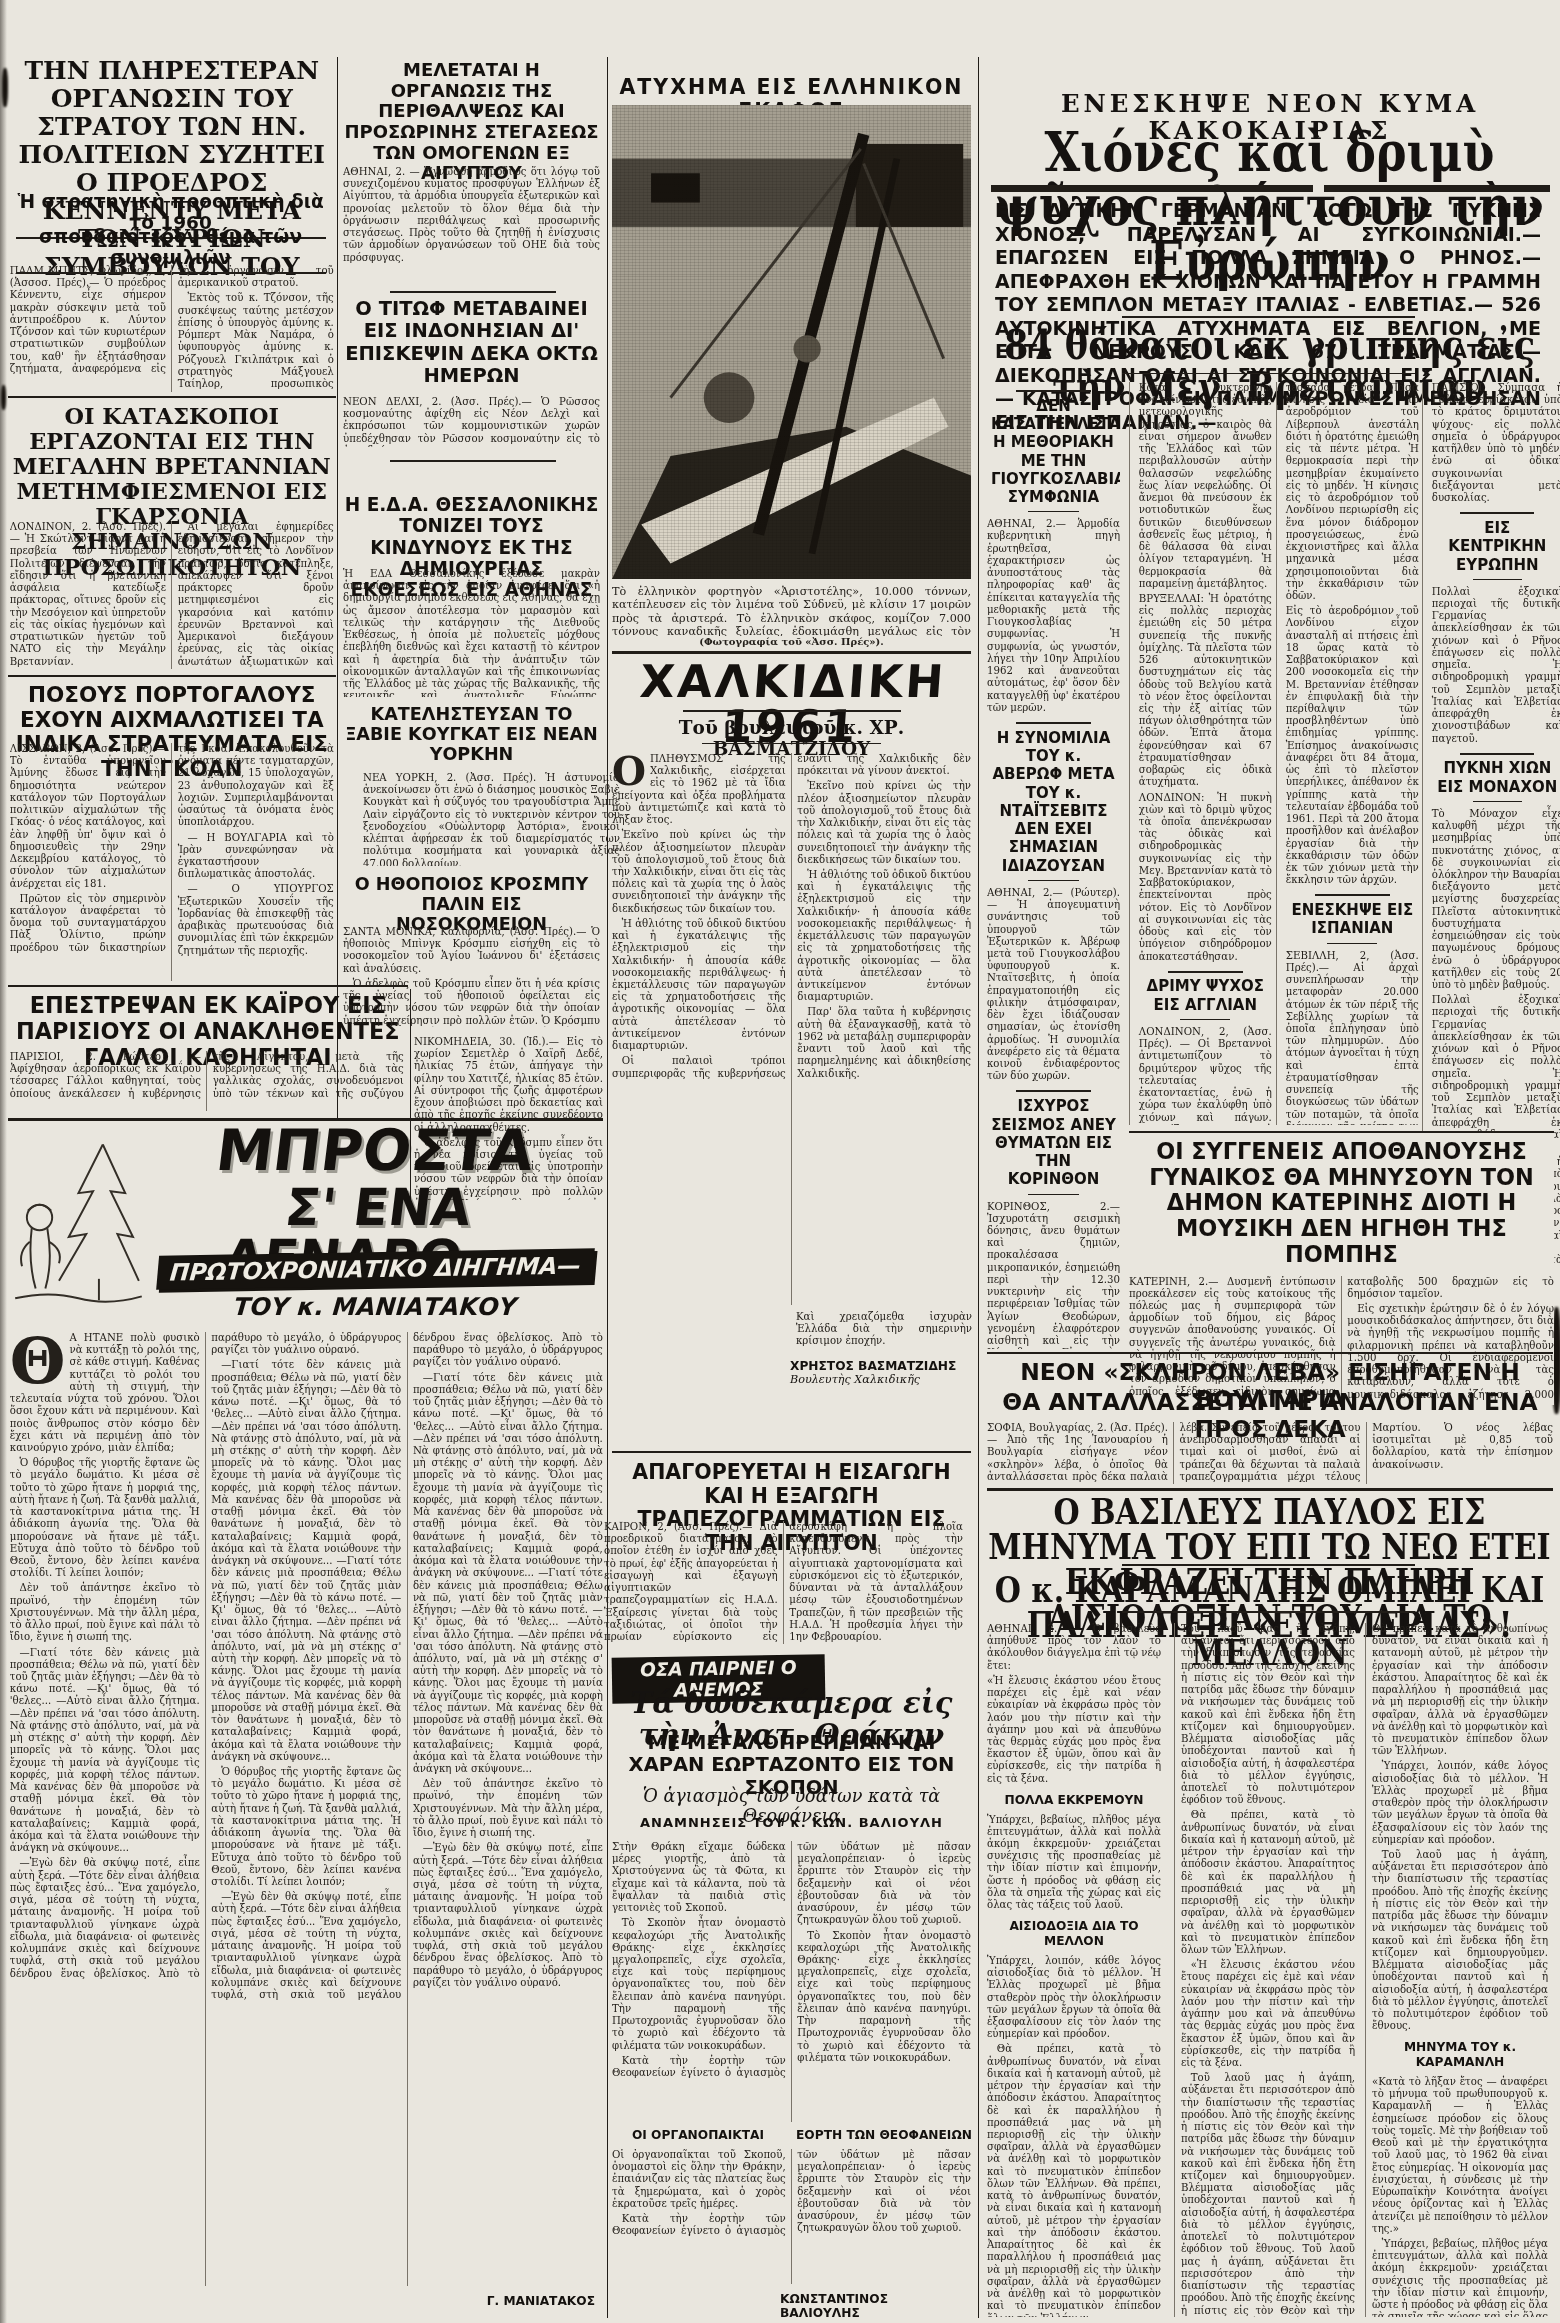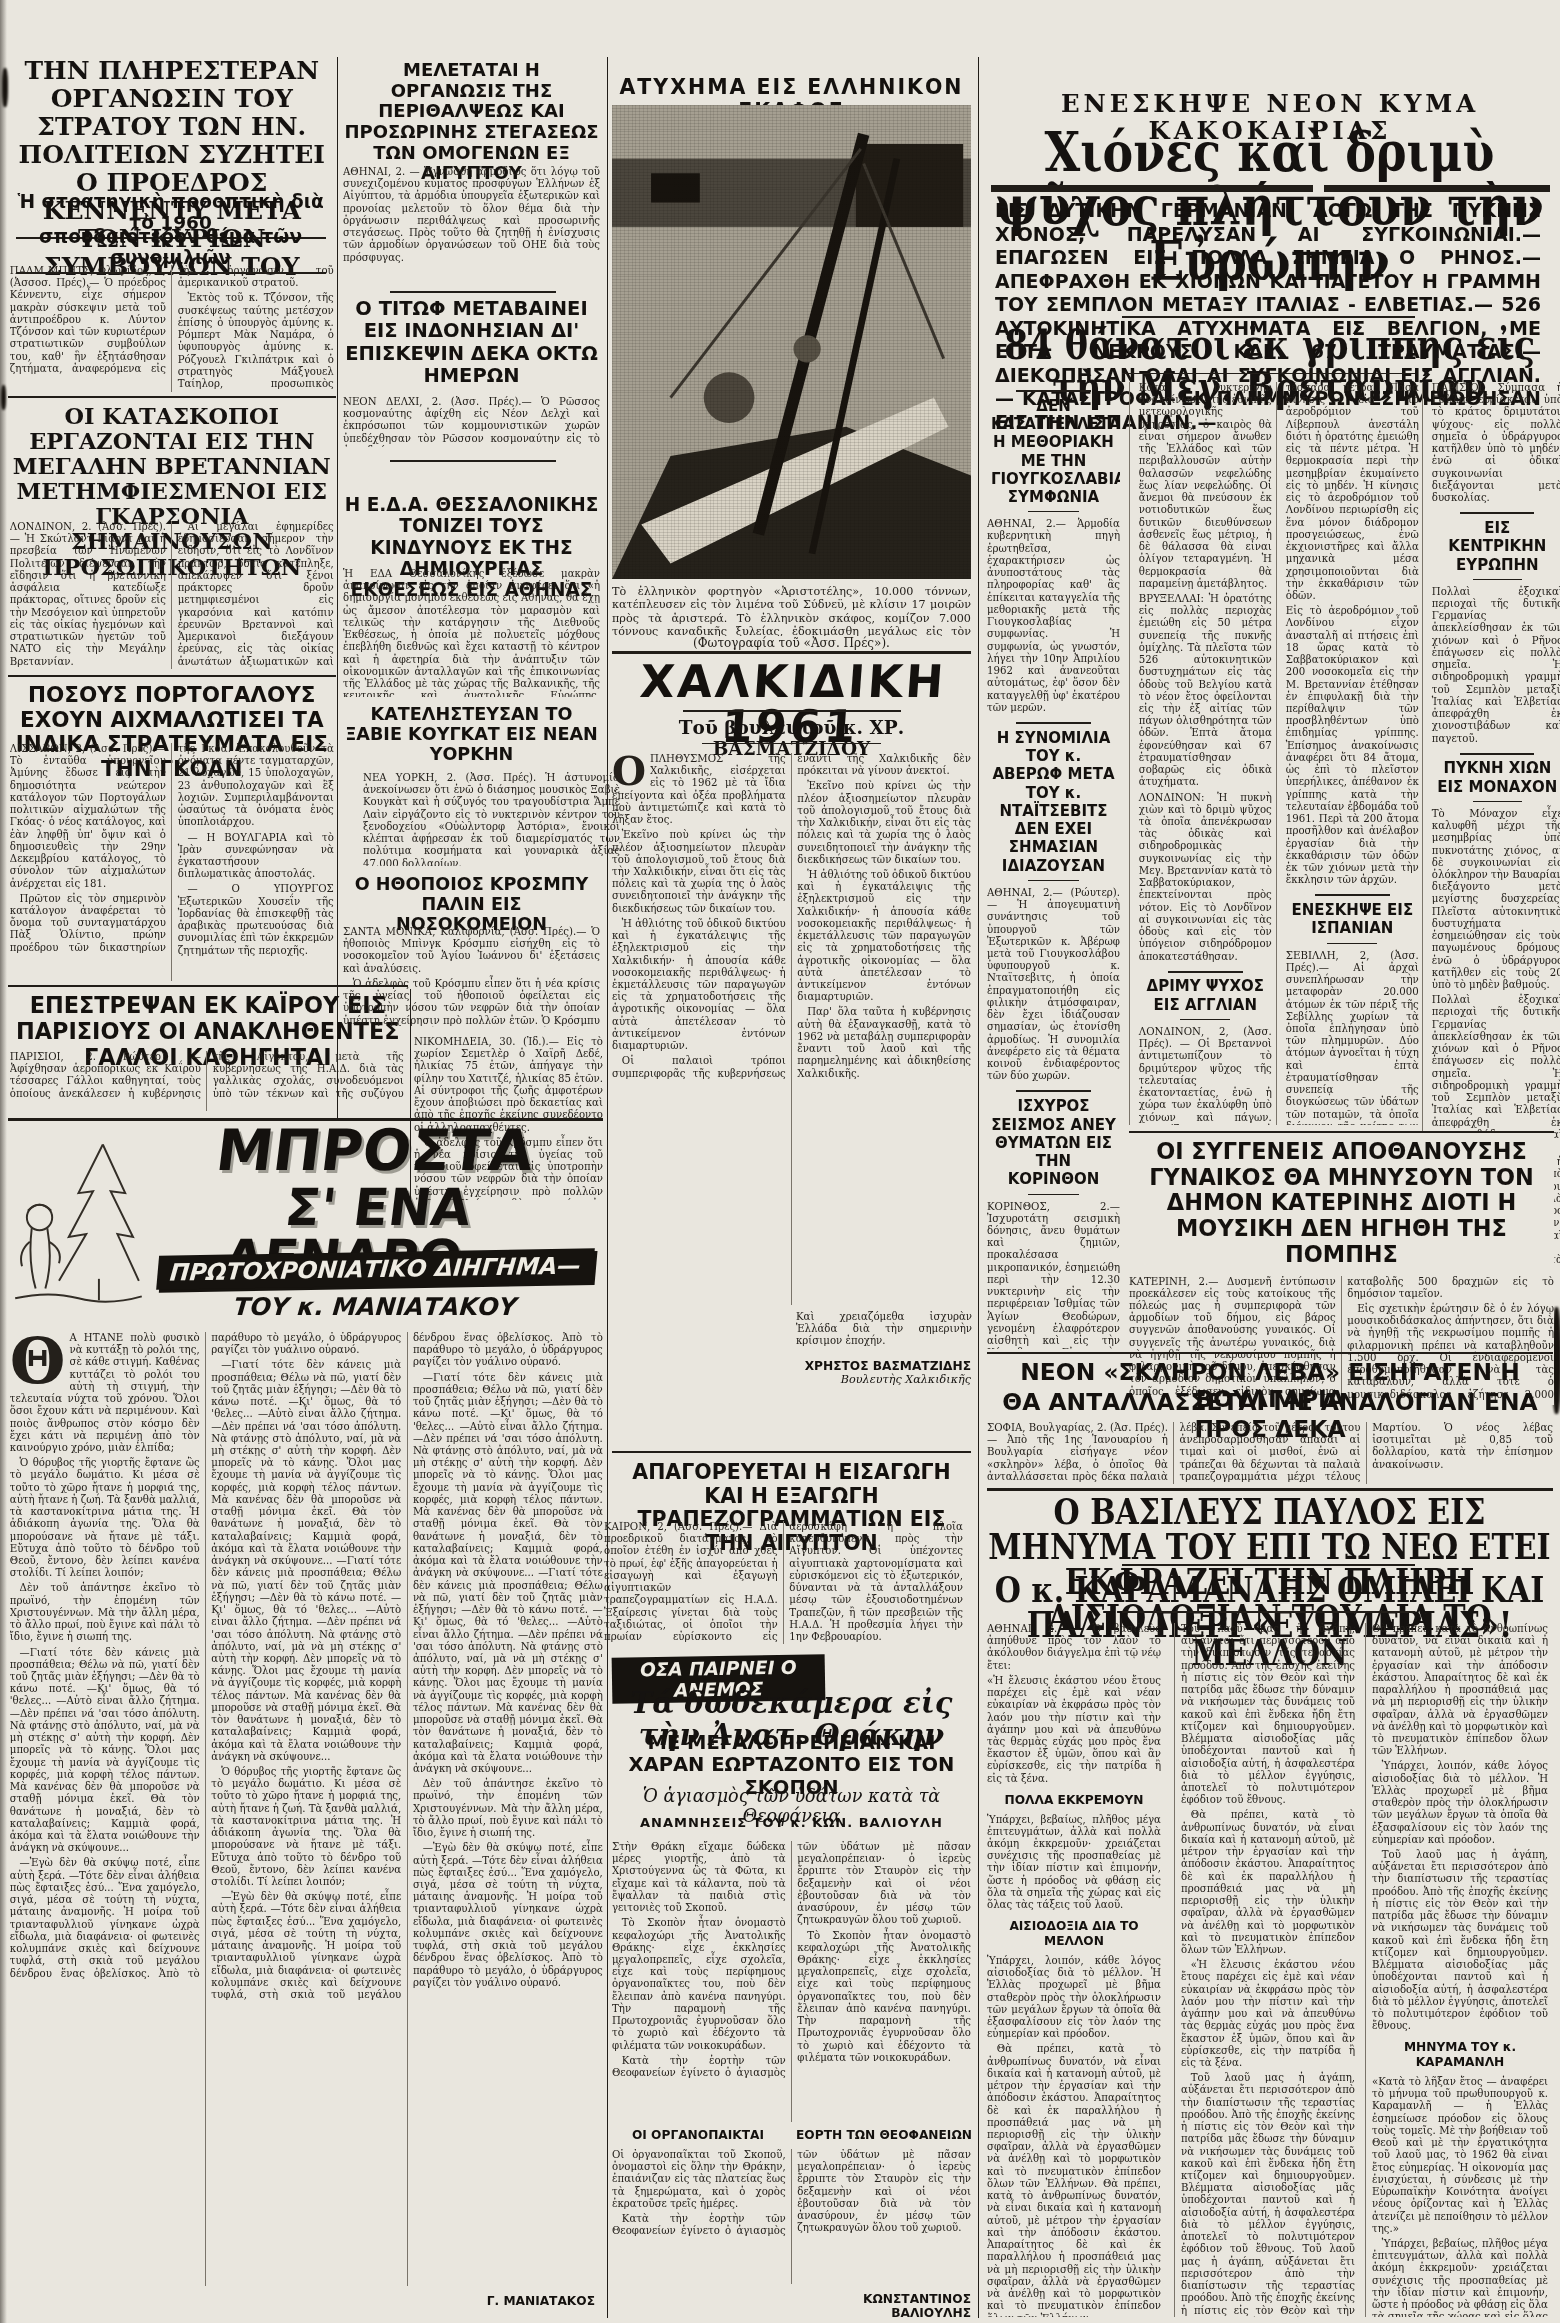--- a/index.html
+++ b/index.html
@@ -20,21 +20,21 @@
   .dropcap{float:left;font-size:39px;line-height:.85;font-weight:bold;padding:2px 3.9px 0 0;font-family:"DejaVu Serif",serif;}
   .dropcap.big{font-size:64px;}
   
   .rl{background:#211d18;}
   .sep{border-top:2px solid #211d18;width:70%;margin:5.9px auto;}
   .subrule{border-bottom:2px solid #211d18;padding-bottom:3.9px;}
   .colhead{font-family:"DejaVu Sans",sans-serif;font-weight:bold;text-align:center;font-size:15px;line-height:1.22;margin:7.8px 3.9px 5.9px 3.9px;color:#14110e;}
   .colhead.sm{font-size:12.2px;text-align:center;}
   .colhead .tr{display:block;border-top:2px solid #211d18;width:60%;margin:0 auto 4.9px auto;}
   .colhead .br{display:block;border-top:1px solid #211d18;width:40%;margin:4.9px auto 0 auto;}
-  .sig{font-family:"DejaVu Sans",sans-serif;font-weight:bold;font-size:12.2px;text-align:right;color:#14110e;}
+  .sig{font-family:"DejaVu Sans",sans-serif;font-weight:bold;font-size:12.2px;text-align:left;color:#14110e;}
   .sig .it{display:block;font-family:"DejaVu Serif",serif;font-weight:normal;font-style:italic;font-size:11.2px;}
   
   .rcol{position:absolute;width:133px;overflow:hidden;}
   .rcol.bl{border-left:1px solid #7a746a;padding-left:8.8px;}
   .kcol{position:absolute;width:174px;overflow:hidden;}
   .kcol.bl{border-left:1px solid #7a746a;padding-left:6px;}
   
   .banner{background:#16130f;color:#efece3;font-family:"DejaVu Sans",sans-serif;font-weight:bold;font-style:italic;
           text-align:center;transform:skewX(-6deg) rotate(-1deg);box-shadow:2.9px 2.9px 0 #16130f;}
   .kbox{background:#16130f;color:#efece3;font-family:"DejaVu Sans",sans-serif;font-weight:bold;font-style:italic;
@@ -170,21 +170,21 @@
       <line x1="258" y1="30" x2="150" y2="440" stroke="#17130e" stroke-width="12"></line>
       <line x1="292" y1="55" x2="205" y2="460" stroke="#17130e" stroke-width="7"></line>
       <line x1="255" y1="45" x2="60" y2="300" stroke="#3b362e" stroke-width="3"></line>
       <line x1="258" y1="60" x2="340" y2="260" stroke="#3b362e" stroke-width="3"></line>
       <circle cx="120" cy="300" r="26" fill="#4c463c"></circle>
       <circle cx="200" cy="250" r="14" fill="#575145"></circle>
     </svg>
     <div class="grain"></div>
   </div>
   <div class="abs bt" style="left:612px;top:585px;width:359px;height:51px;font-size:11.2px;">Τὸ ἑλληνικὸν φορτηγὸν «Ἀριστοτέλης», 10.000 τόννων, κατέπλευσεν εἰς τὸν λιμένα τοῦ Σύδνεϋ, μὲ κλίσιν 17 μοιρῶν πρὸς τὰ ἀριστερά. Τὸ ἑλληνικὸν σκάφος, κομίζον 7.000 τόννους καναδικῆς ξυλείας, ἐδοκιμάσθη μεγάλως εἰς τὸν ὠκεανόν, ὑπὸ τρικυμίας. Εἰς τὴν φωτογραφίαν, τὸ ἑλληνικὸν πλοῖον εἰς τὸν λιμένα τοῦ Σύδνεϋ.</div>
-  <div class="abs bt" style="left:612px;top:636px;width:359px;text-align:center;font-size:12px;">(Φωτογραφία τοῦ «Ἀσσ. Πρές»).</div>
+  <div class="abs bt" style="left:612px;top:636px;width:359px;text-align:center;font-size:10px;font-weight:bold;">(Φωτογραφία τοῦ «Ἀσσ. Πρές»).</div>
 
   <div class="abs rl" style="left:612px;top:651px;width:359px;height:2.9px;"></div>
   <div class="abs h-sans" style="left:612px;top:659px;width:359px;font-size:45px;letter-spacing:2.9px;line-height:1;transform:skewX(-4deg);">ΧΑΛΚΙΔΙΚΗ 1961</div>
   <div class="abs rl" style="left:683px;top:710px;width:218px;height:2px;"></div>
   <div class="abs h-serif" style="left:612px;top:718px;width:359px;font-size:18.5px;">Τοῦ βουλευτοῦ κ. ΧΡ. ΒΑΣΜΑΤΖΙΔΟΥ</div>
   <div class="abs rl" style="left:702px;top:743px;width:179px;height:1px;"></div>
   <div class="abs bt cols2" style="left:612px;top:753px;width:359px;height:552px;">
     <span class="dropcap">Ο</span>
     <p class="noind">ΠΛΗΘΥΣΜΟΣ τῆς Χαλκιδικῆς, εἰσέρχεται εἰς τὸ 1962 μὲ τὰ ἴδια ἐπείγοντα καὶ ὀξέα προβλήματα ποὺ ἀντιμετώπιζε καὶ κατὰ τὸ λῆξαν ἔτος.</p>
     <p>Ἐκεῖνο ποὺ κρίνει ὡς τὴν πλέον ἀξιοσημείωτον πλευρὰν τοῦ ἀπολογισμοῦ τοῦ ἔτους διὰ τὴν Χαλκιδικήν, εἶναι ὅτι εἰς τὰς πόλεις καὶ τὰ χωρία της ὁ λαὸς συνειδητοποιεῖ τὴν ἀνάγκην τῆς διεκδικήσεως τῶν δικαίων του.</p>

